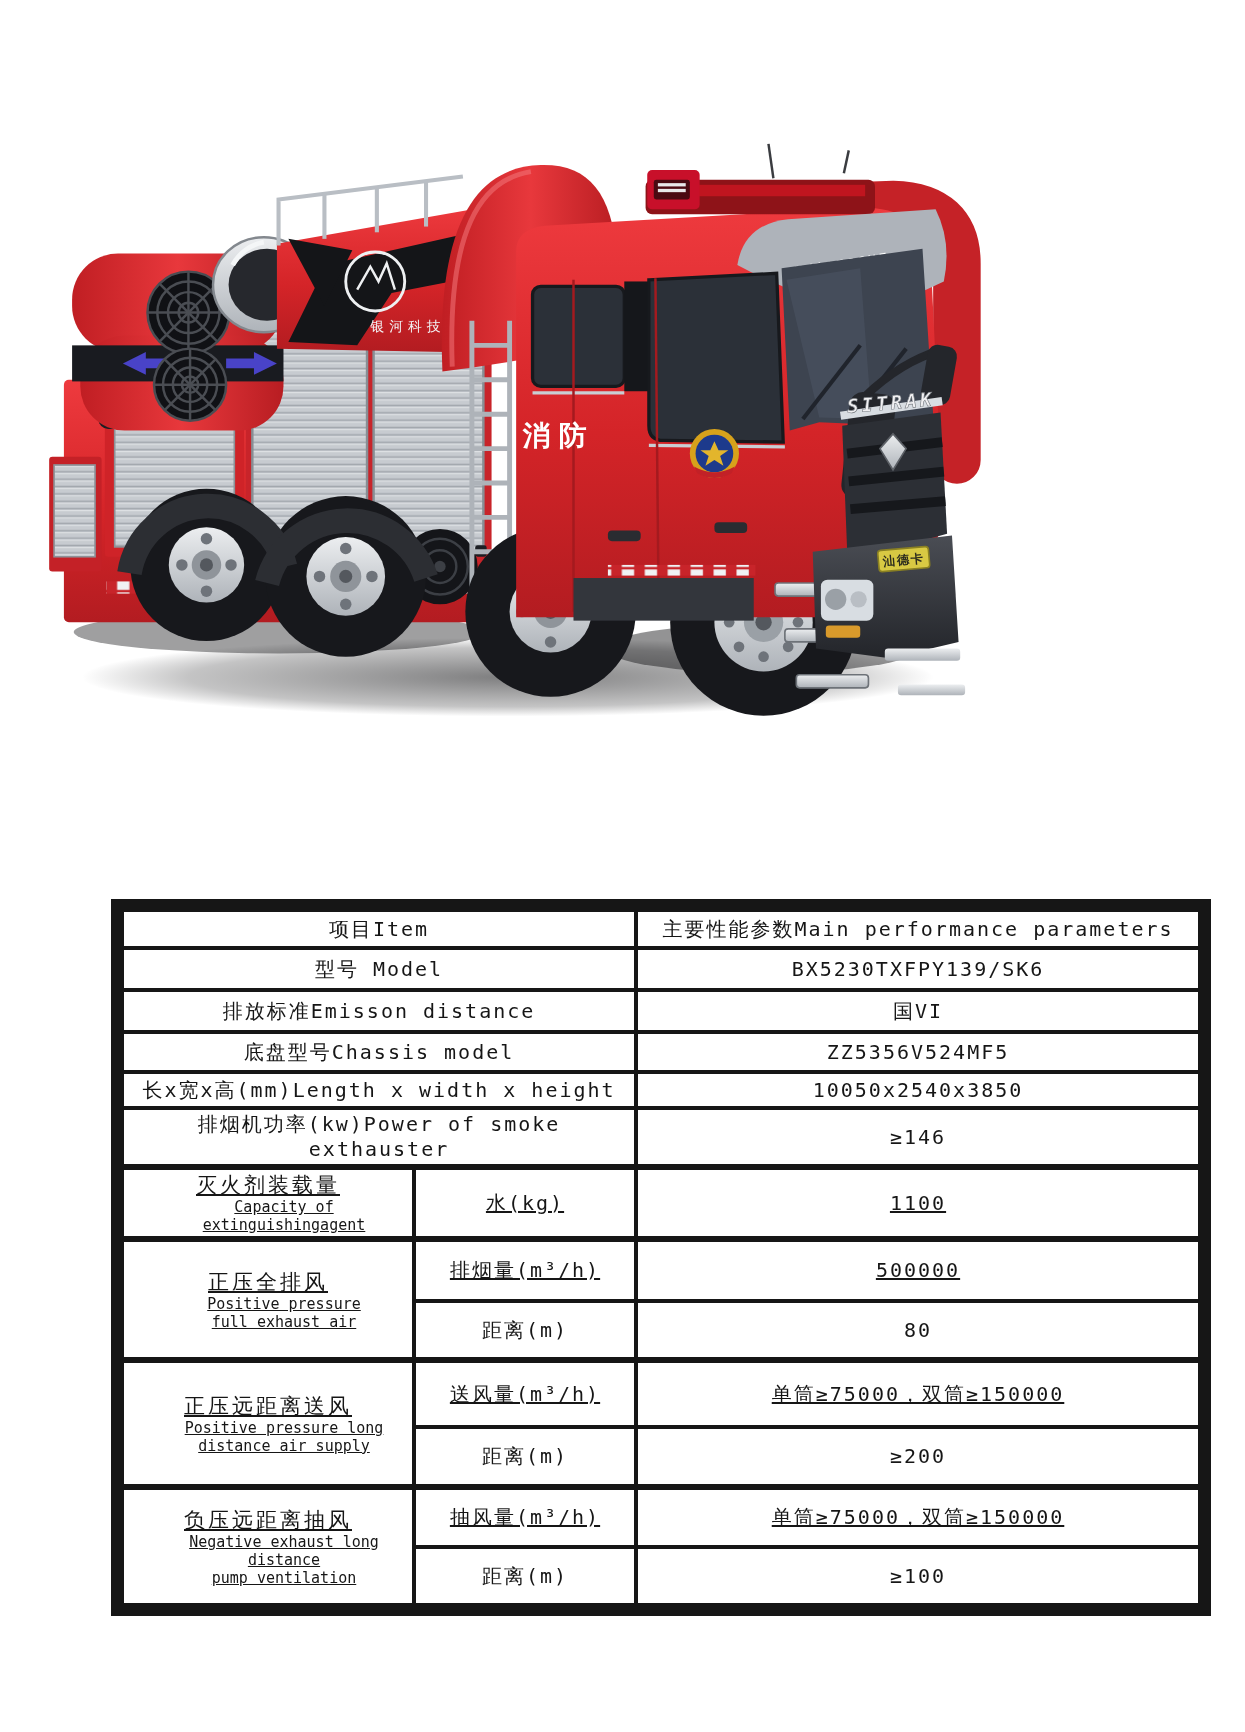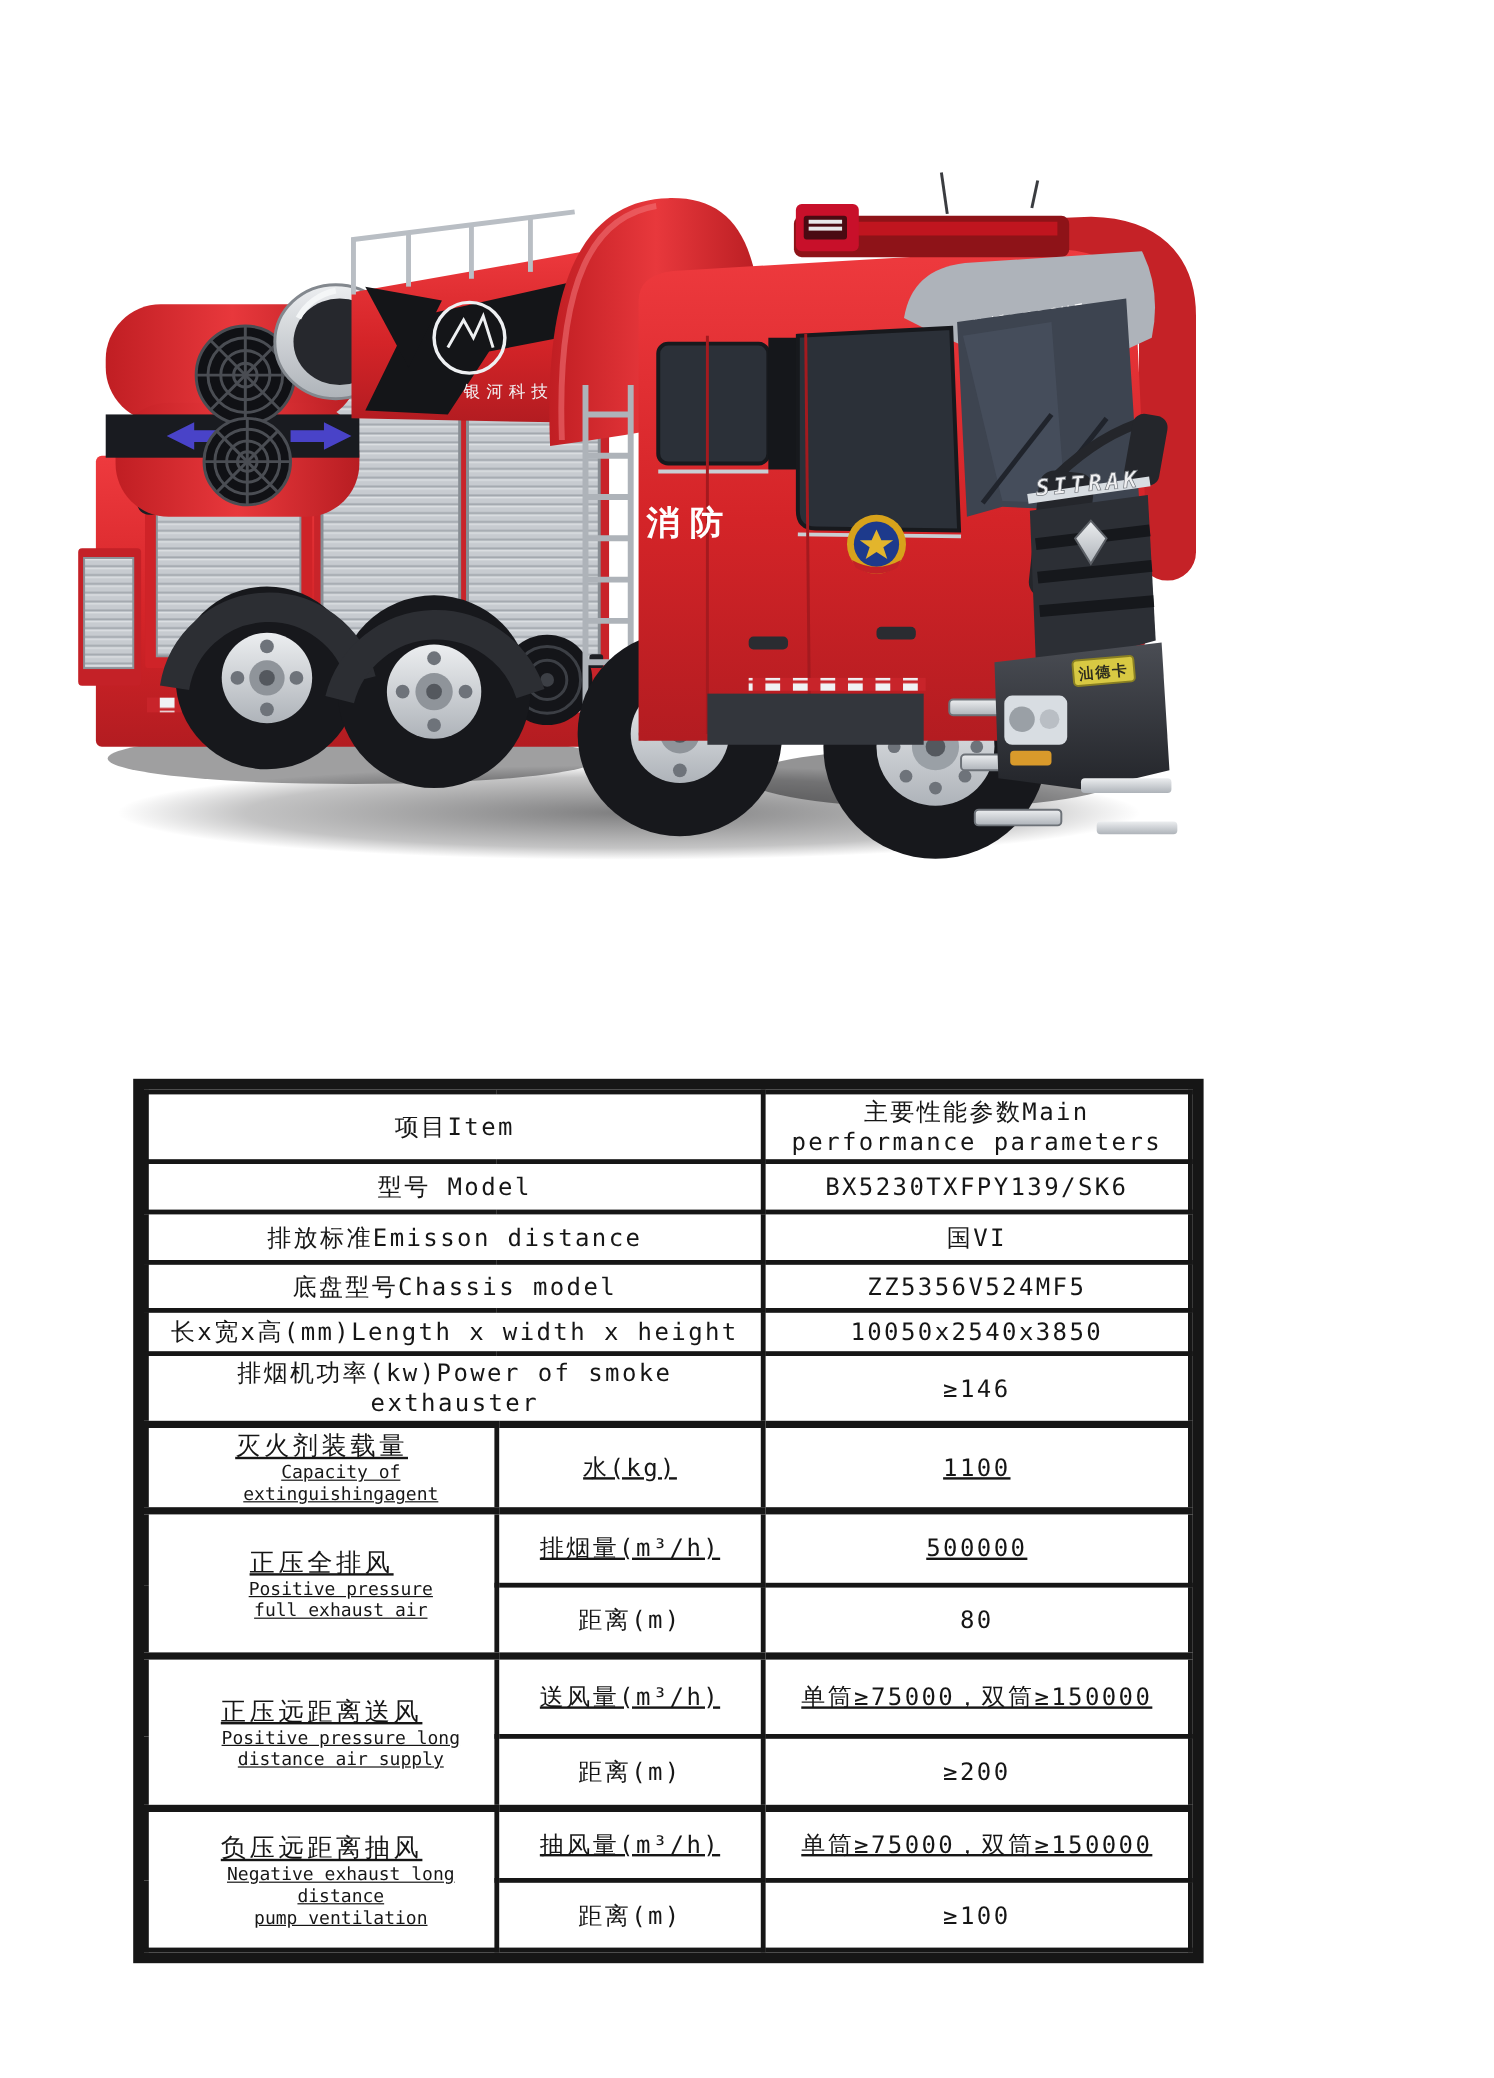--- a/index.html
+++ b/index.html
@@ -2,26 +2,26 @@
 <html><head>
 <meta charset="utf-8">
 <style>
   html,body{margin:0;padding:0;background:#ffffff;}
   body{
     width:1245px;height:1732px;position:relative;overflow:hidden;
     font-family:"DejaVu Sans Mono","Liberation Mono",monospace;
     color:#161616;
   }
   
-  .truck-area{position:absolute;left:16px;top:0;width:1020px;height:830px;}
+  .truck-area{position:absolute;left:0;top:0;width:1020px;height:830px;}
   .truck-area svg{display:block;width:100%;height:100%;}
 
   
   .spec-wrap{
-    position:absolute;left:111px;top:899px;width:892px;
+    position:absolute;left:111px;top:899px;width:1100px;
     border:9px solid #161616;background:#ffffff;box-sizing:border-box;
   }
   table.spec{border-collapse:collapse;width:100%;table-layout:fixed;}
   table.spec td{
     border:4px solid #161616;text-align:center;vertical-align:middle;
     padding:2px 6px;font-size:20px;letter-spacing:2px;line-height:1.25;
     overflow:hidden;
   }
   tr.gsep td{border-top-width:6px;text-decoration:underline;}
   .h38{height:38px}.h42{height:42px}.h40{height:40px}.h36{height:36px}

